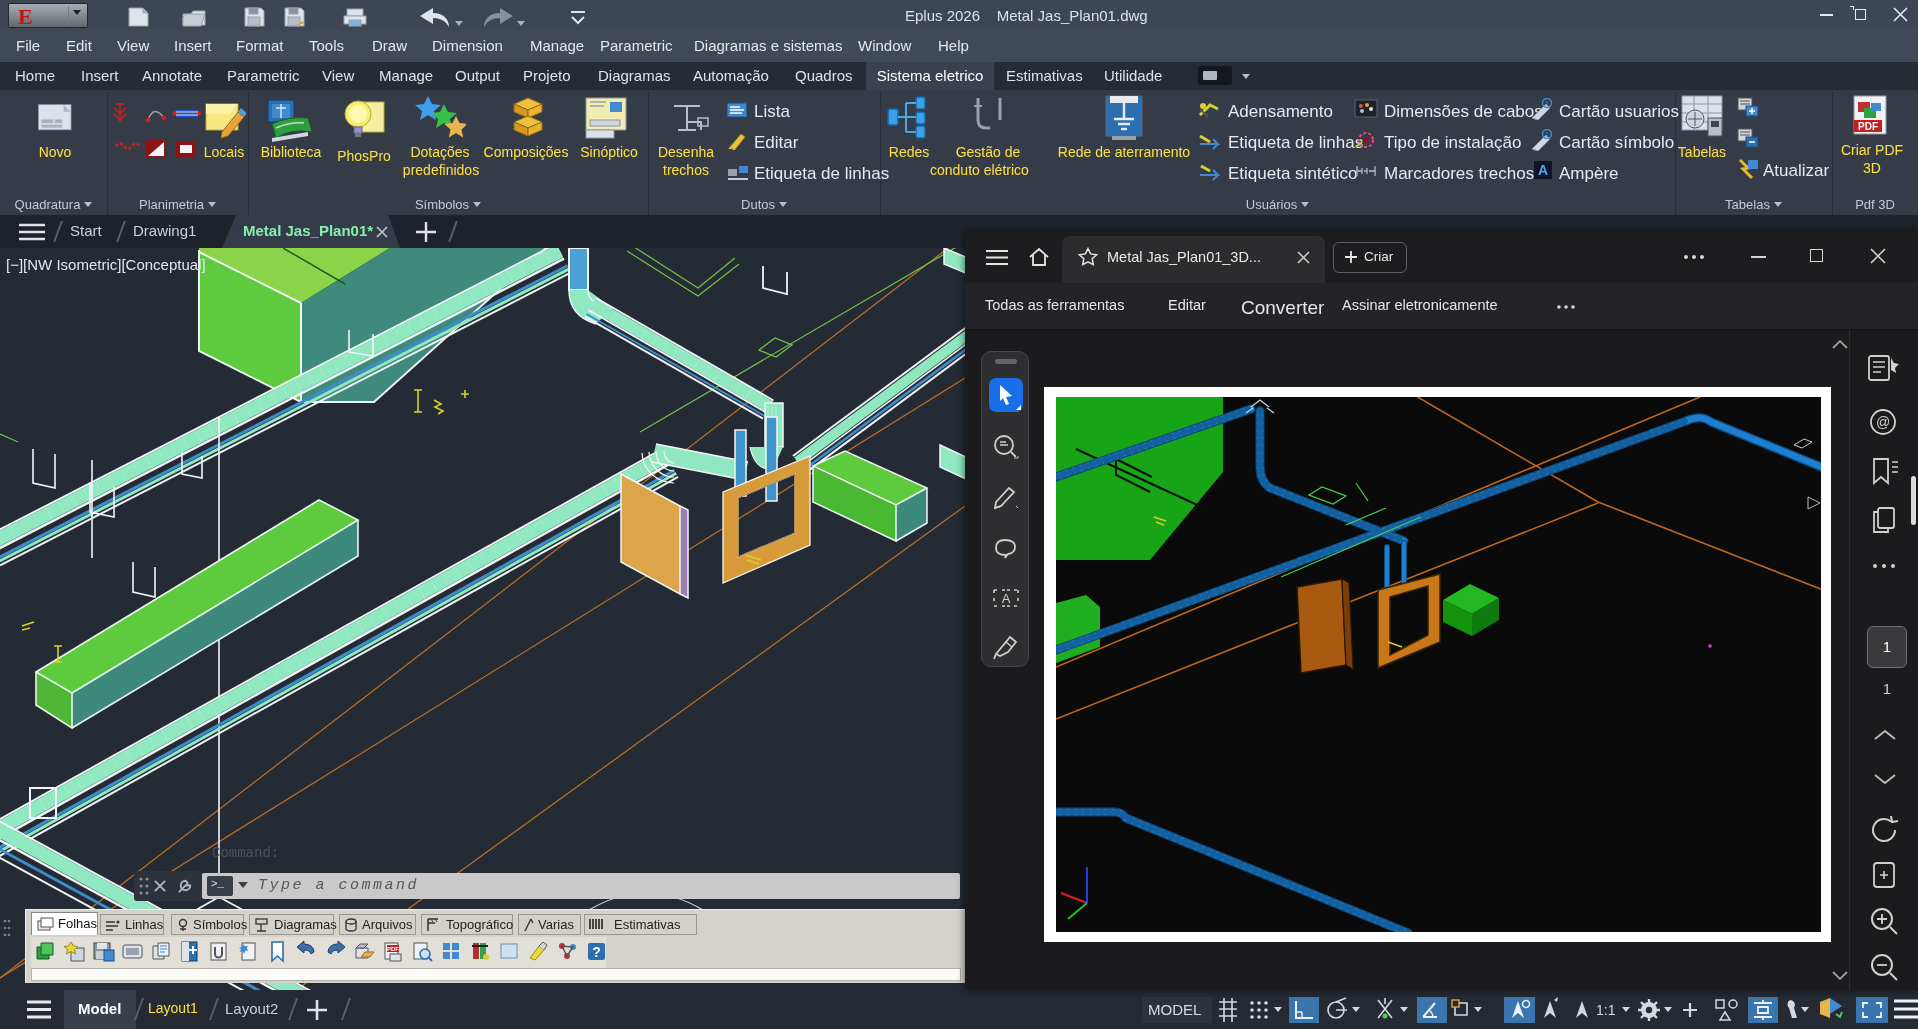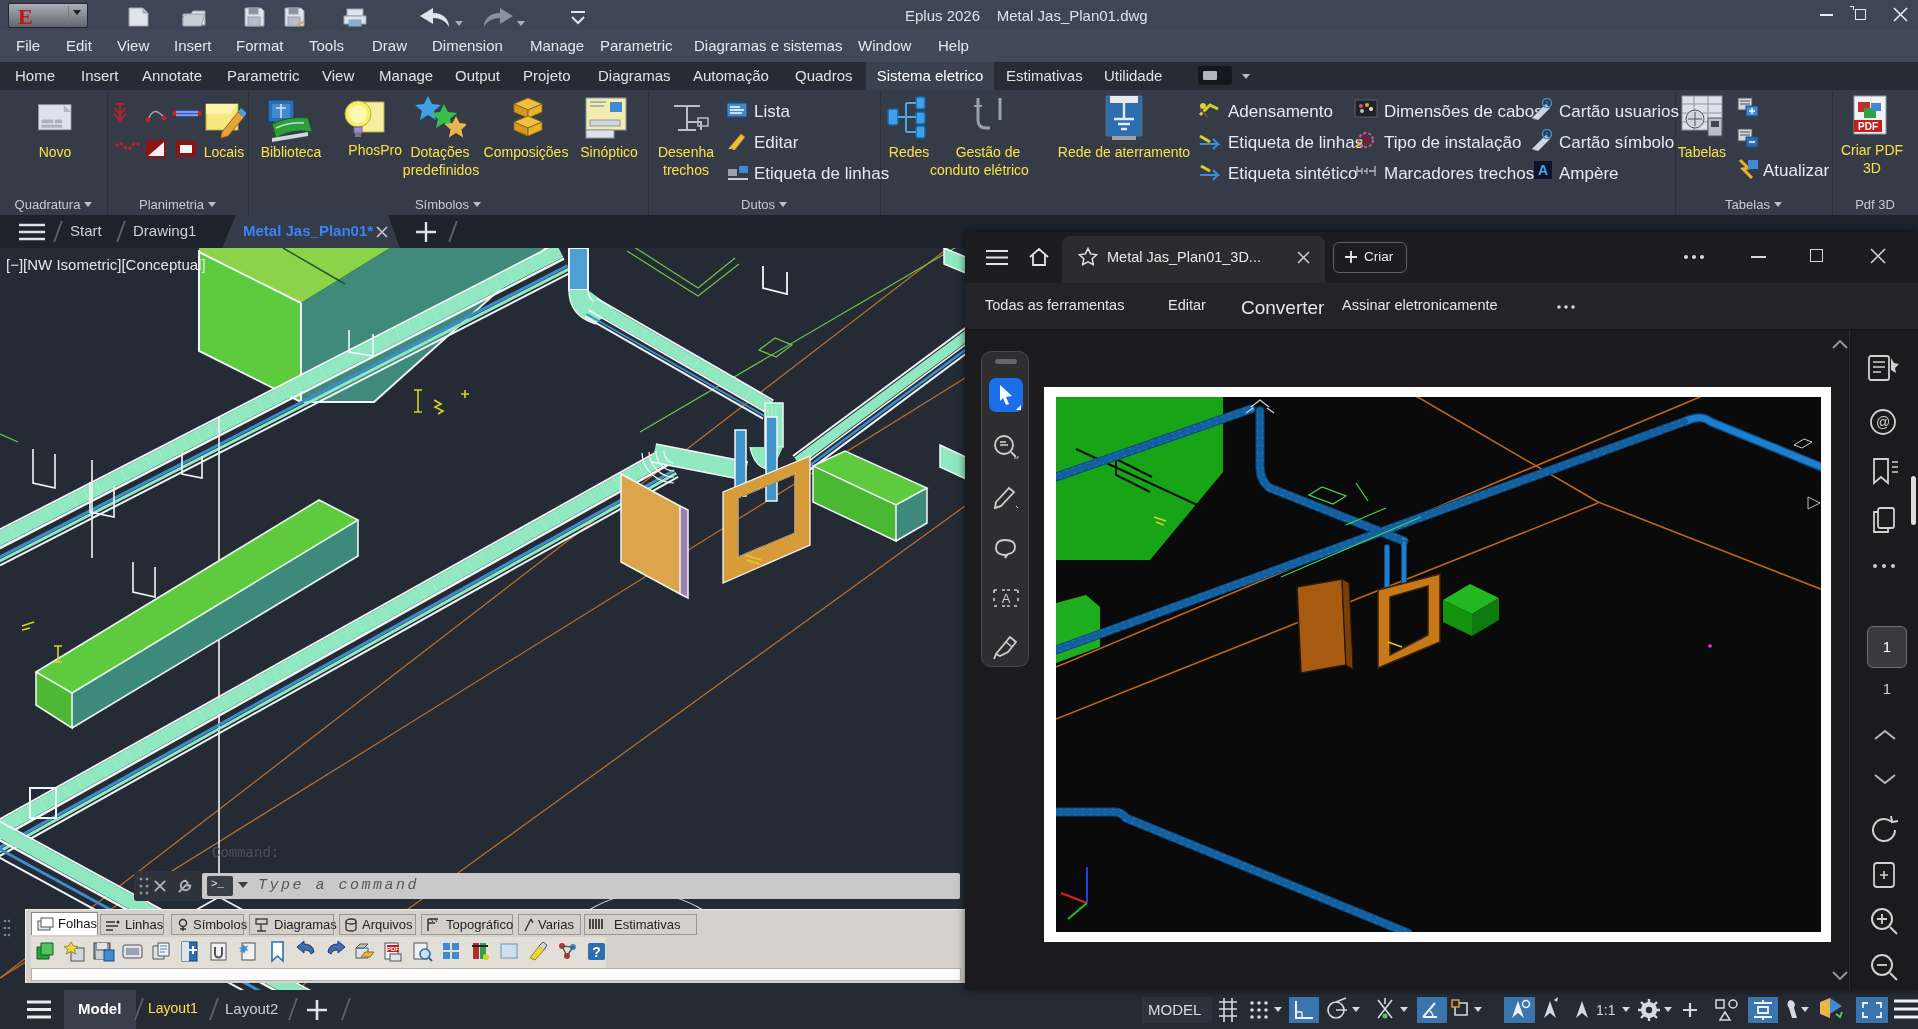--- a/index.html
+++ b/index.html
@@ -115,20 +115,21 @@
 <div class="gsep" style="left:107px"></div>
     <div class="gsep" style="left:248px"></div>
     <div class="gsep" style="left:648px"></div>
     <div class="gsep" style="left:880px"></div>
     <div class="gsep" style="left:1675px"></div>
     <div class="gsep" style="left:1832px"></div>
 <div class="gcap" style="left:0;width:107px;text-align:center">Quadratura<span class="caret"></span></div>
 <div class="gcap" style="left:107px;width:141px;text-align:center">Planimetria<span class="caret"></span></div>
 <div class="gcap" style="left:248px;width:400px;text-align:center">Símbolos<span class="caret"></span></div>
 <div class="gcap" style="left:648px;width:232px;text-align:center">Dutos<span class="caret"></span></div>
+<div class="gcap" style="left:880px;width:795px;text-align:center">Usuários<span class="caret"></span></div>
 <div class="gcap" style="left:1675px;width:157px;text-align:center">Tabelas<span class="caret"></span></div>
 <div class="gcap" style="left:1832px;width:86px;text-align:center">Pdf 3D</div>
 
 <svg class="abs" style="left:34px;top:10px" width="40" height="36" viewBox="0 0 54 44">
       <rect x="6" y="4" width="44" height="34" fill="#dde2ea" stroke="#8d95a2"></rect>
       <path d="M40 4 l10 10 h-10 z" fill="#b3bac6"></path>
       <rect x="10" y="24" width="16" height="5" fill="#aab2bf"></rect>
       <rect x="28" y="24" width="10" height="5" fill="#aab2bf"></rect>
       <rect x="10" y="31" width="28" height="4" fill="#aab2bf"></rect>
     </svg>
@@ -169,21 +170,21 @@
       <path d="M6 44 l36 -6 l0 4 l-36 6 z" fill="#cfd6df"></path>
     </svg>
 <div class="rlabel" style="left:244px;top:54px;width:94px;text-align:center">Biblioteca</div>
 <svg class="abs" style="left:340px;top:4px" width="46" height="48">
       <rect x="16" y="8" width="28" height="30" fill="#f5eda0" stroke="#b7a93c"></rect>
       <circle cx="18" cy="20" r="13" fill="#f7ef6a" stroke="#b7a93c"></circle>
       <circle cx="18" cy="20" r="9" fill="#fdf8b0"></circle>
       <rect x="14" y="33" width="8" height="6" fill="#9a8fd0" stroke="#6a5fa0"></rect>
       <rect x="15" y="39" width="6" height="4" fill="#777"></rect>
     </svg>
-<div class="rlabel" style="left:326px;top:52px;width:76px;text-align:right">PhosPro</div>
+<div class="rlabel" style="left:326px;top:58px;width:76px;text-align:center">PhosPro</div>
 <svg class="abs" style="left:414px;top:4px" width="52" height="50">
       <path d="M14 2 l4 8 l9 1 l-7 6 l2 9 l-8 -5 l-8 5 l2 -9 l-7 -6 l9 -1 z" fill="#3fa0e8"></path>
       <path d="M30 10 l4 8 l9 1 l-7 6 l2 9 l-8 -5 l-8 5 l2 -9 l-7 -6 l9 -1 z" fill="#35c04a"></path>
       <path d="M42 22 l3.5 7 l8 1 l-6 5.5 l1.6 8 l-7.1 -4.4 l-7.1 4.4 l1.6 -8 l-6 -5.5 l8 -1 z" fill="#e8b44d"></path>
     </svg>
 <div class="rlabel" style="left:400px;top:54px;width:80px;text-align:center">Dotações</div>
 <div class="rlabel" style="left:395px;top:72px;width:92px;text-align:center">predefinidos</div>
 <svg class="abs" style="left:506px;top:4px" width="44" height="48">
       <g stroke="#8a6a14" stroke-width="1">
         <path d="M8 10 l14 -6 l14 6 l-14 6 z" fill="#f0c040"></path>
@@ -344,21 +345,21 @@
 <div class="rlabel" style="left:1838px;top:70px;width:68px;text-align:center">3D</div>
 </div>
 
 <div id="ftabs">
 <svg class="abs" style="left:18px;top:8px" width="28" height="18">
       <path d="M1 2 h26 M1 9 h26 M1 16 h26" stroke="#dfe3e9" stroke-width="2.6"></path>
     </svg>
 <span class="abs" style="left:70px;top:7px">Start</span>
 <span class="abs" style="left:133px;top:7px">Drawing1</span>
 <div class="abs" style="left:222px;top:0;width:178px;height:33px;background:#353c49;clip-path:polygon(14px 0,166px 0,100% 100%,0 100%)"></div>
-<span class="abs" style="left:243px;top:7px;color:#3b82f6;font-weight:bold">Metal Jas_Plan01*</span>
+<span class="abs" style="left:243px;top:7px;color:#86efac;font-weight:bold">Metal Jas_Plan01*</span>
 <svg class="abs" style="left:376px;top:11px" width="12" height="12">
       <path d="M1 1 L11 11 M11 1 L1 11" stroke="#c2c7cf" stroke-width="1.6"></path>
     </svg>
 <svg class="abs" style="left:415px;top:6px" width="22" height="22">
       <path d="M11 1 V21 M1 11 H21" stroke="#dfe3e9" stroke-width="2.4"></path>
     </svg>
 <div class="abs" style="left:57px;top:6px;width:1.5px;height:21px;background:#5a626e;transform:skewX(-20deg)"></div>
 <div class="abs" style="left:120px;top:6px;width:1.5px;height:21px;background:#5a626e;transform:skewX(-20deg)"></div>
 <div class="abs" style="left:452px;top:6px;width:1.5px;height:21px;background:#5a626e;transform:skewX(-20deg)"></div>
 </div>

